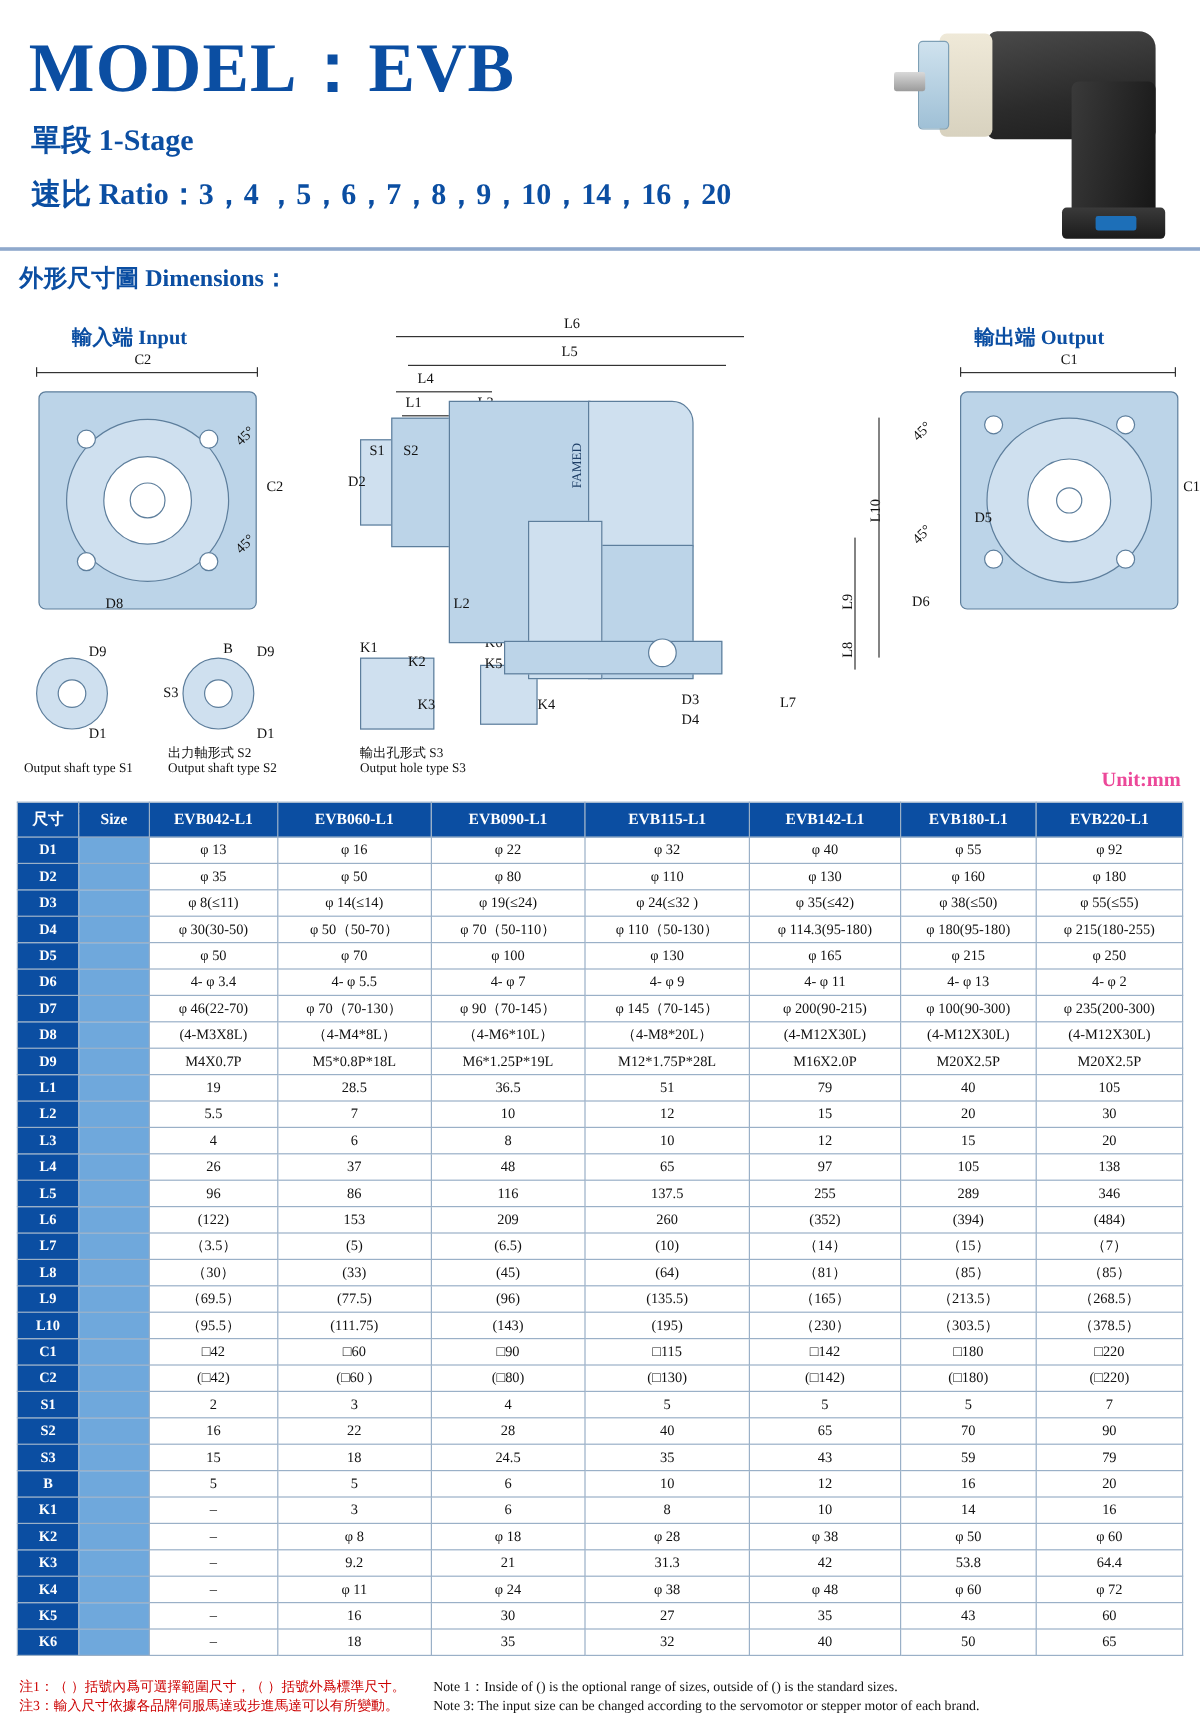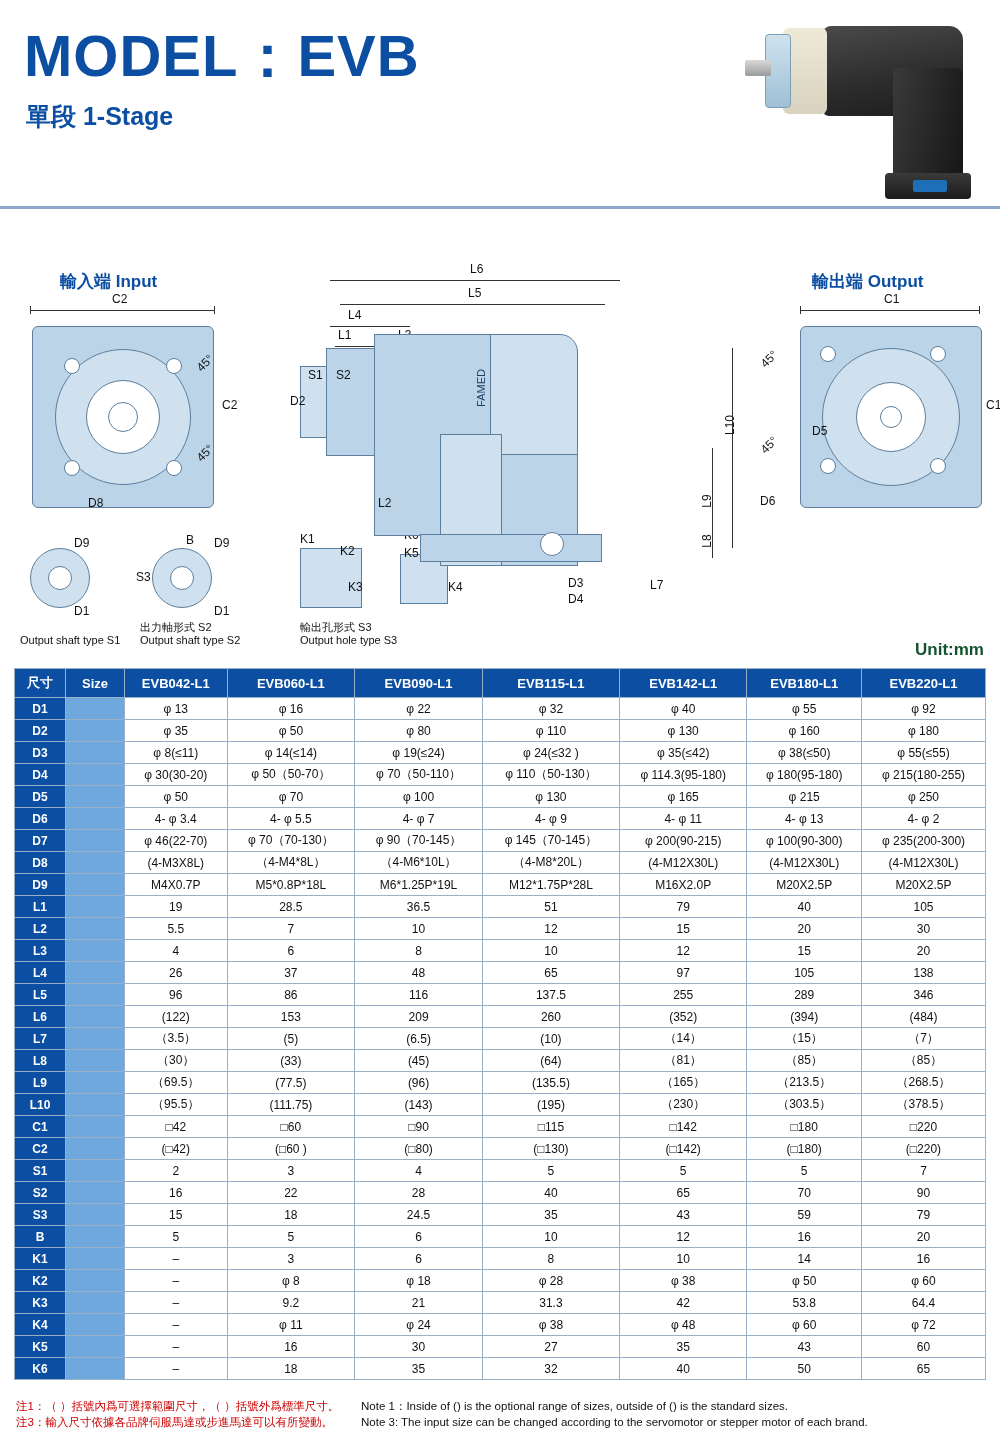--- a/index.html
+++ b/index.html
@@ -4,21 +4,21 @@
 <style>
   html,body{margin:0;padding:0;}
   body{
     width:1000px;height:1436px;
     background:#ffffff;
     font-family:"Liberation Sans", sans-serif;
     color:#111;
     position:relative;
     overflow:hidden;
   }
-  .page{position:relative;width:1000px;height:1436px;}
+  .page{position:relative;width:1000px;height:1436px;font-family:Liberation Serif, serif;}
 
   
   .header{position:relative;height:210px;}
   .model-title{
     position:absolute;left:24px;top:18px;
     font-size:58px;font-weight:bold;color:#0b4ea2;
     letter-spacing:1px;
   }
   .stage-line{
     position:absolute;left:26px;top:100px;
@@ -84,21 +84,21 @@
   
   .box{position:absolute;background:#cfe0ef;border:1px solid #5d7e9c;}
   .box2{position:absolute;background:#bcd4e8;border:1px solid #5d7e9c;}
   .circ{position:absolute;border:1px solid #5d7e9c;border-radius:50%;background:#cfe0ef;}
   .circw{position:absolute;border:1px solid #5d7e9c;border-radius:50%;background:#ffffff;}
   .dimline{position:absolute;background:#333;height:1px;}
   .dimvline{position:absolute;background:#333;width:1px;}
 
   .unit{
     position:absolute;right:16px;top:640px;
-    font-size:17px;font-weight:bold;color:#14532d;
+    font-size:17px;font-weight:bold;color:#ec4899;
   }
 
   
   table.dims{
     position:absolute;left:14px;top:668px;
     width:972px;
     border-collapse:collapse;
     font-size:12px;
   }
   table.dims th,table.dims td{
@@ -130,33 +130,35 @@
   .note-en{color:#111;flex:1;}
 </style>
 </head>
 <body>
 
 <div class="page">
 
   <div class="header">
     <div class="model-title">MODEL：EVB</div>
     <div class="stage-line">單段  1-Stage</div>
+    <div class="ratio-line">速比  Ratio：3，4 ，5，6，7，8，9，10，14，16，20</div>
 
     <div class="photo">
       <div class="body"></div>
       <div class="elbow"></div>
       <div class="collar"></div>
       <div class="flange"></div>
       <div class="shaft"></div>
       <div class="foot"></div>
       <div class="badge"></div>
     </div>
     <div class="hdr-rule"></div>
   </div>
 
+  <div class="dim-title">外形尺寸圖 Dimensions：</div>
 
   <div class="drawing">
 
     <div class="lbl blue" style="left:60px;top:22px;">輸入端 Input</div>
 
     <div class="dimline" style="left:30px;top:62px;width:185px;"></div>
     <div class="dimvline" style="left:30px;top:58px;height:8px;"></div>
     <div class="dimvline" style="left:214px;top:58px;height:8px;"></div>
     <div class="ctr" style="left:112px;top:44px;">C2</div>
 
@@ -312,21 +314,21 @@
           <td>φ 14(≤14)</td>
           <td>φ 19(≤24)</td>
           <td>φ 24(≤32 )</td>
           <td>φ 35(≤42)</td>
           <td>φ 38(≤50)</td>
           <td>φ 55(≤55)</td>
         </tr>
         <tr>
           <td class="rowhdr">D4</td>
           <td class="spacer"></td>
-          <td>φ 30(30-20)</td>
+          <td>φ 30(30-50)</td>
           <td>φ 50（50-70）</td>
           <td>φ 70（50-110）</td>
           <td>φ 110（50-130）</td>
           <td>φ 114.3(95-180)</td>
           <td>φ 180(95-180)</td>
           <td>φ 215(180-255)</td>
         </tr>
         <tr>
           <td class="rowhdr">D5</td>
           <td class="spacer"></td>

